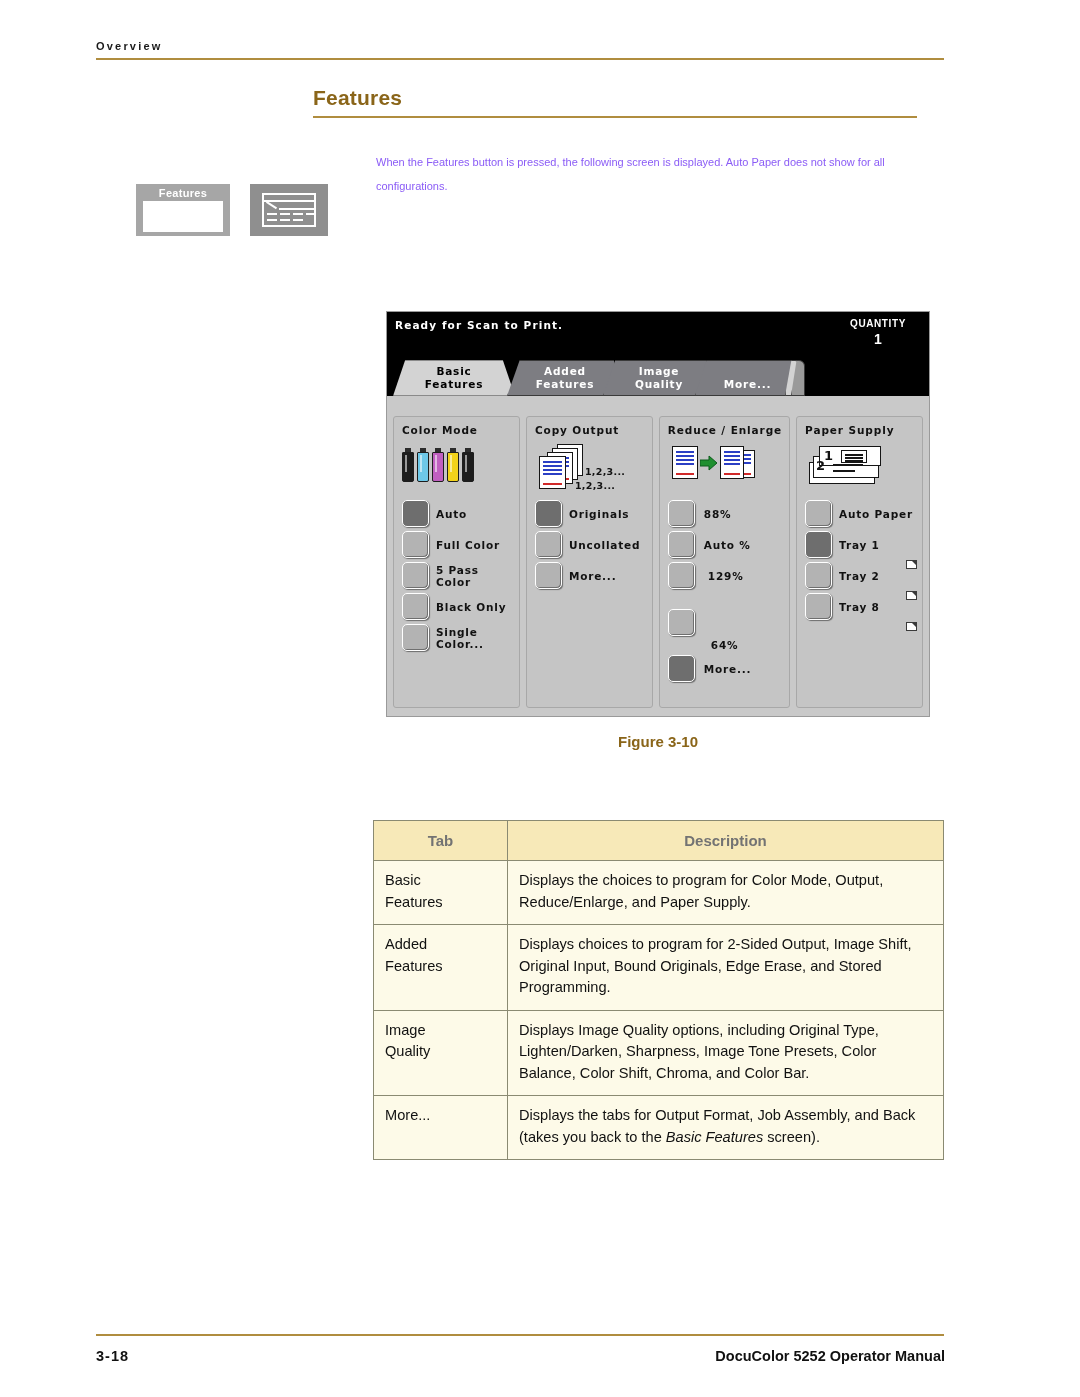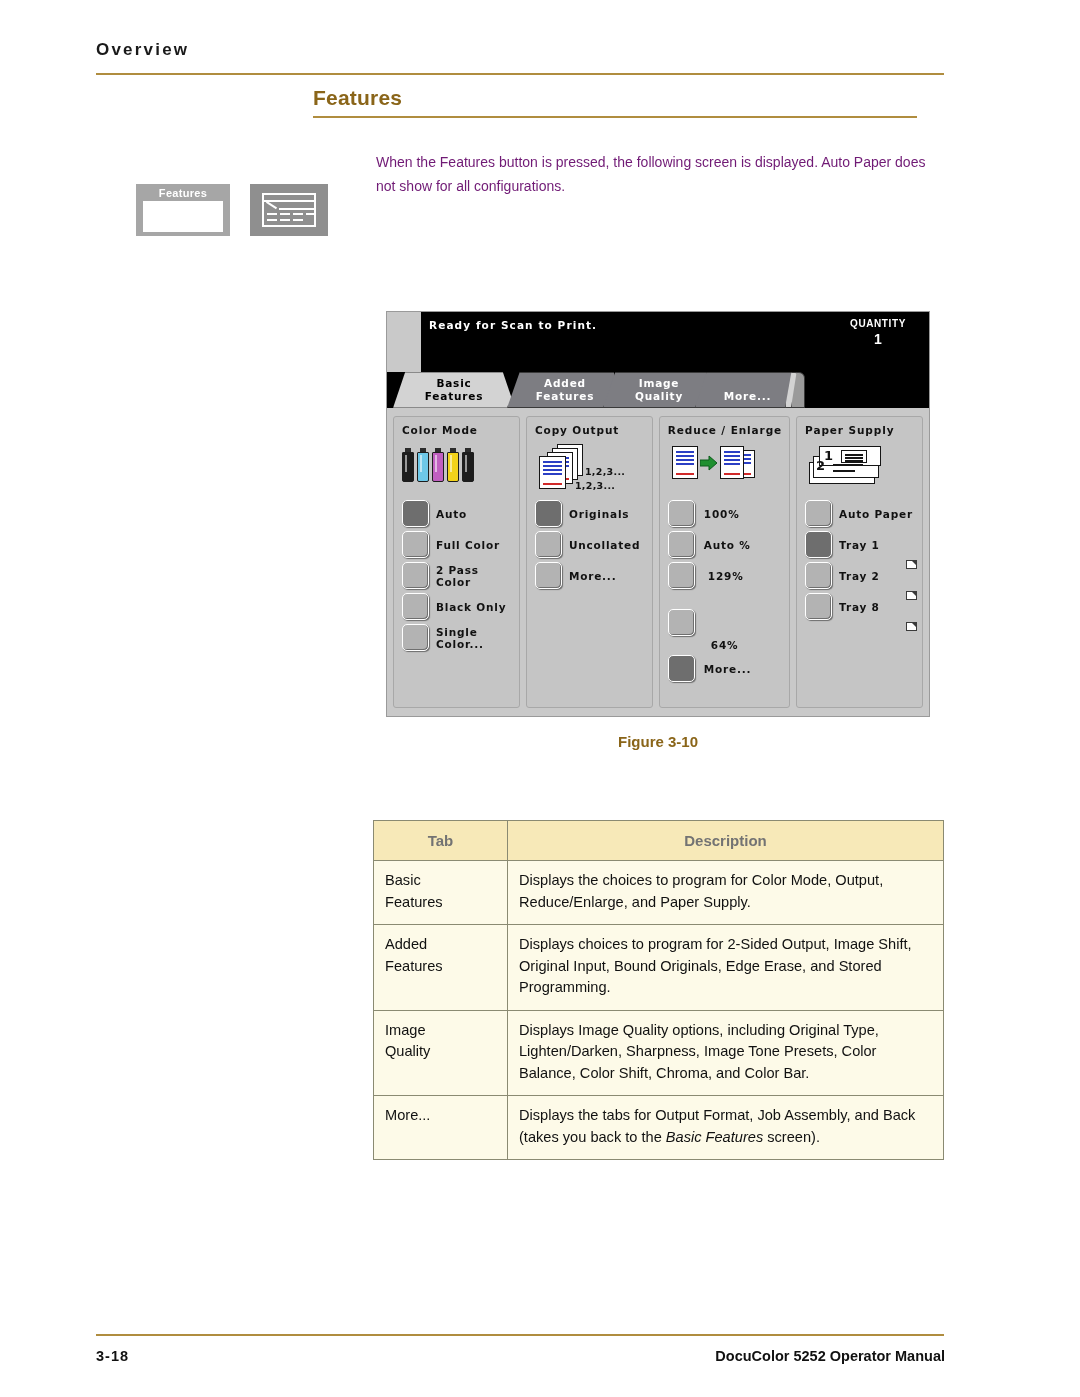--- a/index.html
+++ b/index.html
@@ -11,22 +11,22 @@
     color:#000;
     position:relative;
     overflow:hidden;
   }
 
   
   .page-header {
     position:absolute; left:96px; top:40px; width:848px;
   }
   .running-head {
-    font-size:17px; font-weight:bold; letter-spacing:2.2px;
-    color:#1a1a1a; padding-bottom:13px;
+    font-size:11px; font-weight:bold; letter-spacing:2.2px;
+    color:#1a1a1a; padding-bottom:6px;
   }
   .rule-gold { height:2px; background:#b08d3f; width:848px; }
 
   
   .section-title-wrap { position:absolute; left:313px; top:86px; width:604px; }
   .section-title {
     font-size:21px; font-weight:bold; color:#8a6519;
     letter-spacing:0.2px; padding-bottom:6px;
   }
   .rule-gold-thin { height:1.5px; background:#b08d3f; }
@@ -48,33 +48,33 @@
   }
   .icon-grid-btn {
     width:78px; height:52px; background:#8f8f8f;
     display:flex; align-items:center; justify-content:center;
   }
   .grid-glyph { width:54px; height:34px; position:relative; }
   .grid-glyph .gl { position:absolute; background:#ffffff; }
 
   .intro-text { margin-left:240px; width:550px; }
   .intro-text p {
-    margin:0 0 14px 0; font-size:14px; line-height:24px; color:#701a75;
+    margin:0 0 14px 0; font-size:11px; line-height:24px; color:#8b5cf6;
   }
 
   
   .copier {
     position:absolute; left:386px; top:311px;
     width:544px; height:406px;
     background:#c9c9c9;
     border:1px solid #9a9a9a;
   }
   .copier-status {
     background:#000000; color:#ffffff;
-    height:60px; padding:6px 8px 0 8px; position:relative;margin-left:34px;
+    height:48px; padding:6px 8px 0 8px; position:relative;
   }
   .copier-status .line {
     font-size:10.5px; font-weight:bold; line-height:15px;
     letter-spacing:1.1px; font-family:"DejaVu Sans", sans-serif;
   }
   .qty-box {
     position:absolute; right:8px; top:6px; text-align:center; width:86px;
   }
   .qty-label { font-size:10px; font-weight:bold; letter-spacing:0.6px; }
   .qty-value { font-size:14px; font-weight:bold; margin-top:2px; }
@@ -310,21 +310,21 @@
       <div class="opt-row">
         <div class="opt-btn selected"></div>
         <div class="opt-label">Auto</div>
       </div>
       <div class="opt-row">
         <div class="opt-btn"></div>
         <div class="opt-label">Full Color</div>
       </div>
       <div class="opt-row">
         <div class="opt-btn"></div>
-        <div class="opt-label">2 Pass Color</div>
+        <div class="opt-label">5 Pass Color</div>
       </div>
       <div class="opt-row">
         <div class="opt-btn"></div>
         <div class="opt-label">Black Only</div>
       </div>
       <div class="opt-row">
         <div class="opt-btn"></div>
         <div class="opt-label two-line" style="white-space:pre-line;">Single
 Color...</div>
       </div>
@@ -387,21 +387,21 @@
         <div class="sheet" style="left:52px;top:4px;width:24px;height:33px;">
           <div class="ln" style="top:4px;"></div>
             <div class="ln" style="top:8px;"></div>
           <div class="ln" style="top:12px;"></div>
             <div class="ln" style="top:16px;"></div>
           <div class="ln red" style="top:26px;"></div>
         </div>
       </div>
       <div class="opt-row">
         <div class="opt-btn"></div>
-        <div class="opt-label num">100%</div>
+        <div class="opt-label num">88%</div>
       </div>
       <div class="opt-row">
         <div class="opt-btn"></div>
         <div class="opt-label num">Auto %</div>
       </div>
       <div class="opt-row">
         <div class="opt-btn"></div>
         <div class="opt-label num" style="margin-left:13px;">129%</div>
       </div>
       <div class="opt-row">

